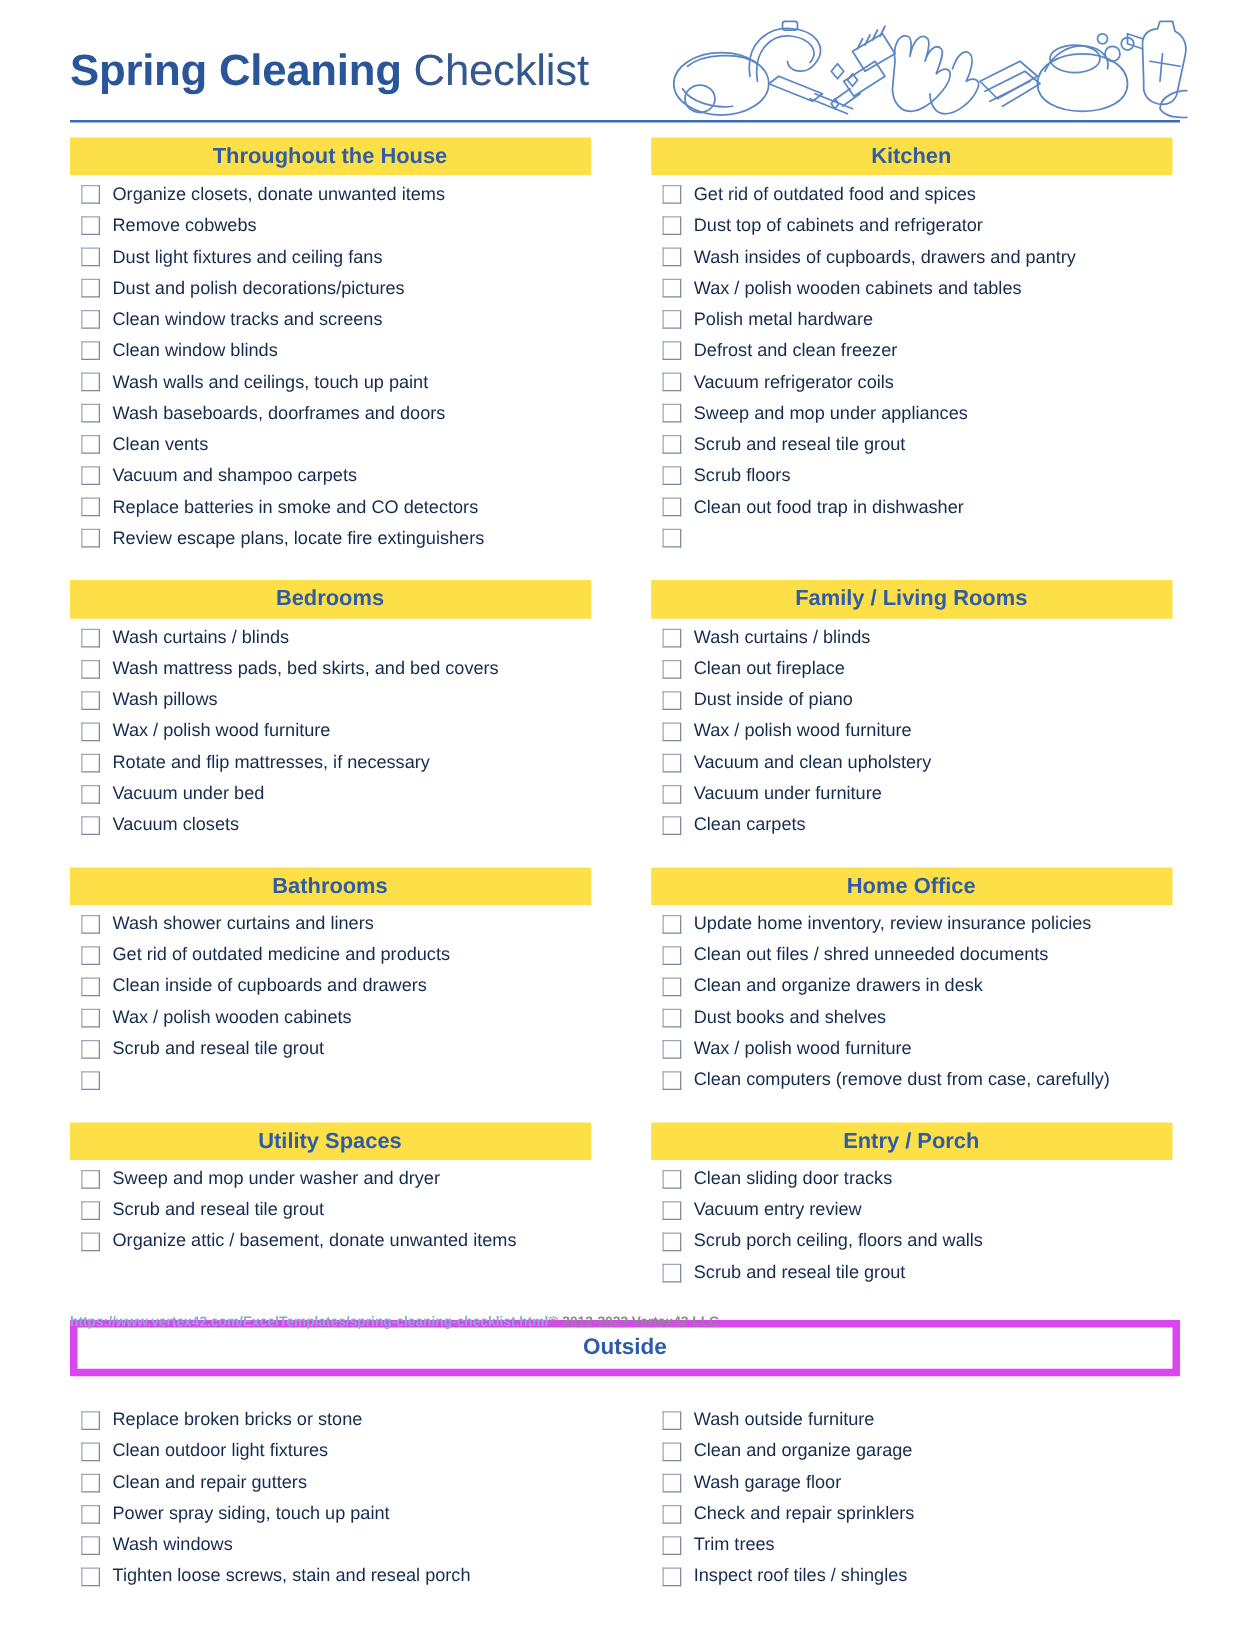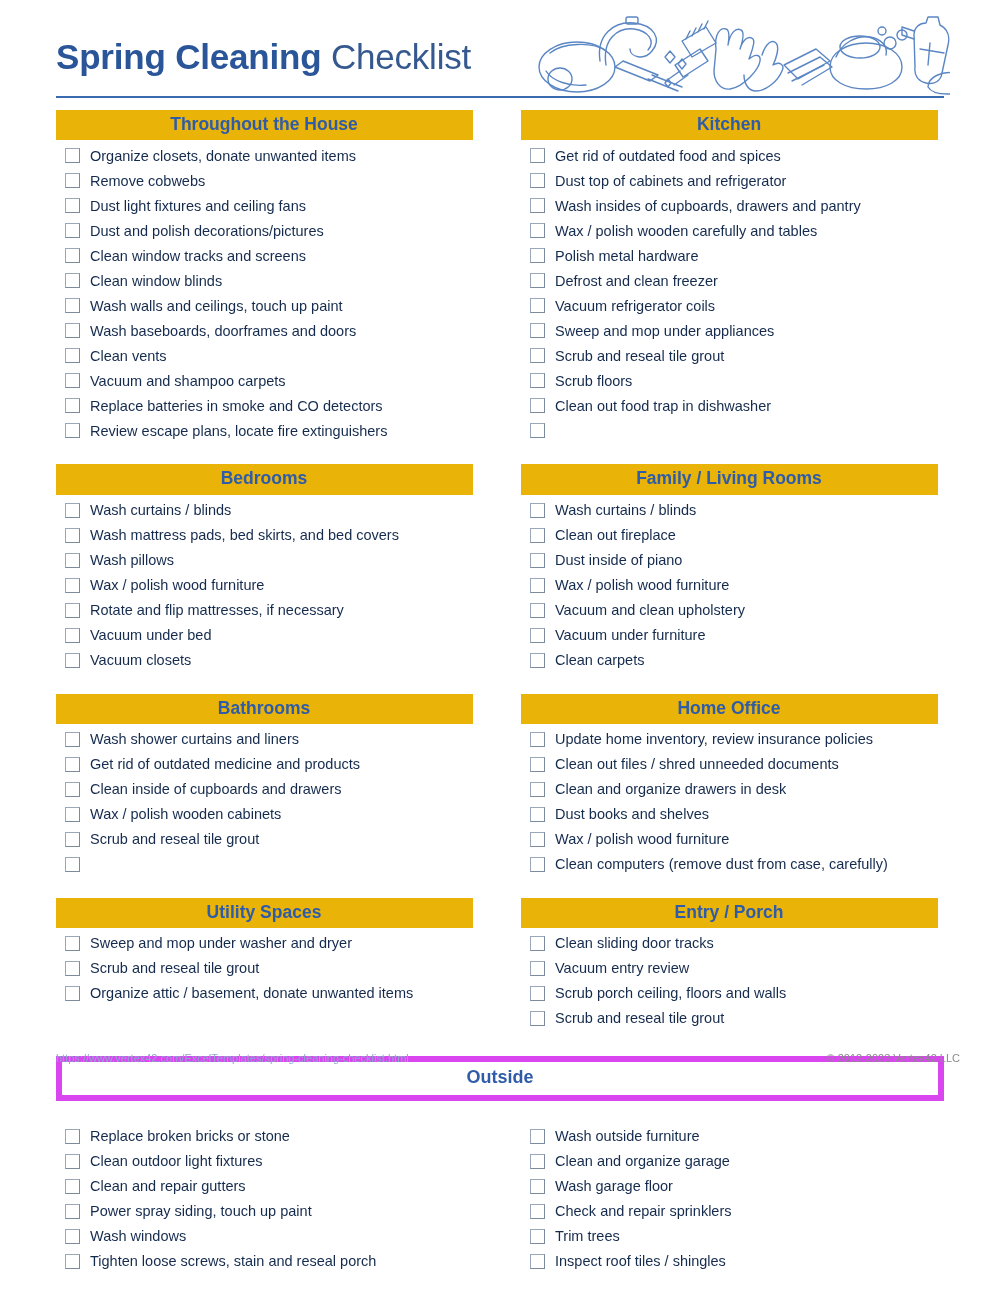--- a/index.html
+++ b/index.html
@@ -65,21 +65,21 @@
     margin-top: 12px;
   }
   .col {
     width: 417px;
     flex: 0 0 417px;
   }
 
   .section { margin-bottom: 21px; }
 
   .sec-head {
-    background: #eab308;
+    background: #fde047;
     color: #2f5ca8;
     font-weight: bold;
     font-size: 17.5px;
     text-align: center;
     padding: 5px 1px 6px 0;
     line-height: 1.1;
   }
 
   .items { margin-top: 3px; }
 
@@ -124,23 +124,24 @@
   }
   .outside-cols .col { width: 417px; flex: 0 0 417px; margin-top: 20px; }
 
   
   .footer {
     position: absolute;
     left: 56px;
     right: 40px;
     bottom: 44px;
     display: flex;
-    justify-content: space-between;
+    justify-content: flex-start;
     align-items: baseline;
     font-size: 11px;
+    font-weight: bold;
   }
   .footer-url { color: #8fa8d0; }
   .footer-copy { color: #8b8b8b; }
 </style>
 </head>
 <body>
 
 <div class="page">
 
   <div class="header">
@@ -351,21 +352,21 @@
             <div class="item">
               <span class="cbox"></span>
               <span class="item-label">Dust top of cabinets and refrigerator</span>
             </div>
             <div class="item">
               <span class="cbox"></span>
               <span class="item-label">Wash insides of cupboards, drawers and pantry</span>
             </div>
             <div class="item">
               <span class="cbox"></span>
-              <span class="item-label">Wax / polish wooden carefully and tables</span>
+              <span class="item-label">Wax / polish wooden cabinets and tables</span>
             </div>
             <div class="item">
               <span class="cbox"></span>
               <span class="item-label">Polish metal hardware</span>
             </div>
             <div class="item">
               <span class="cbox"></span>
               <span class="item-label">Defrost and clean freezer</span>
             </div>
             <div class="item">

